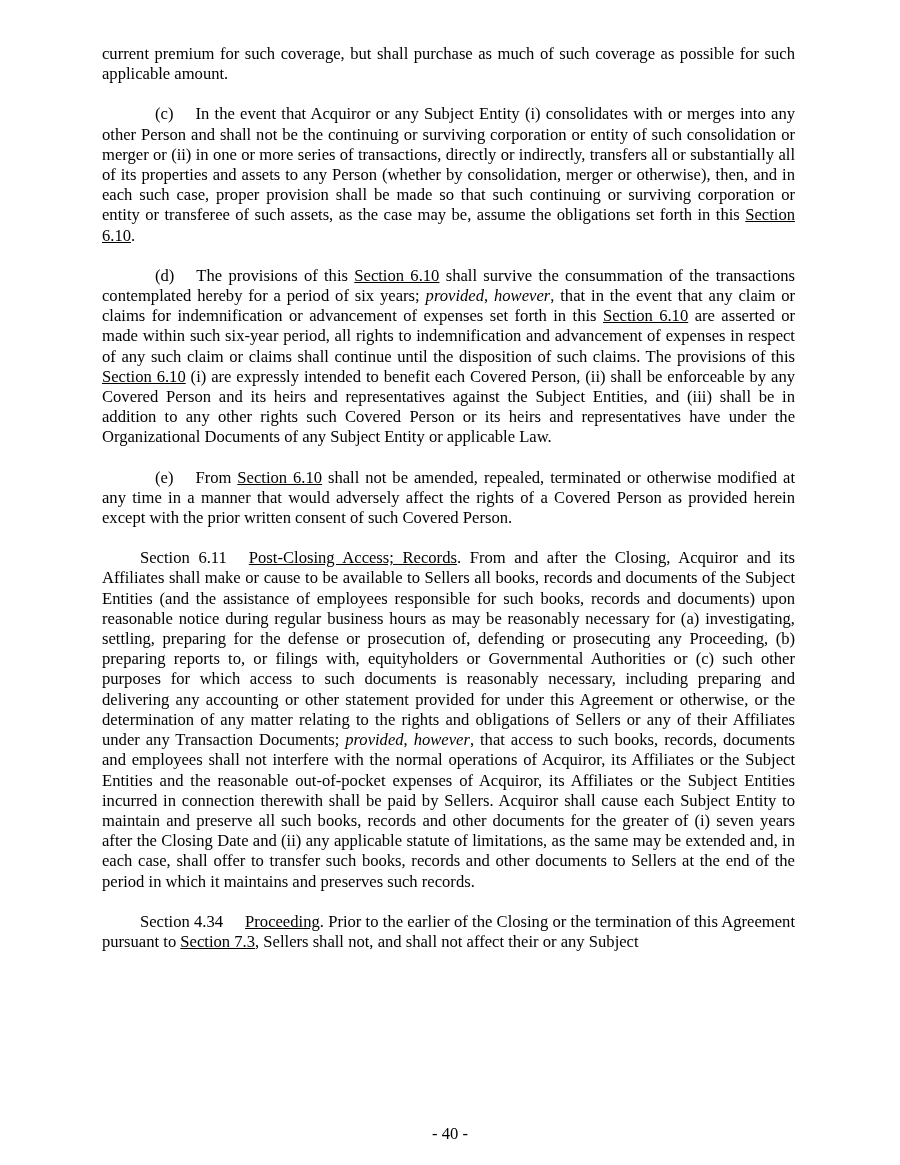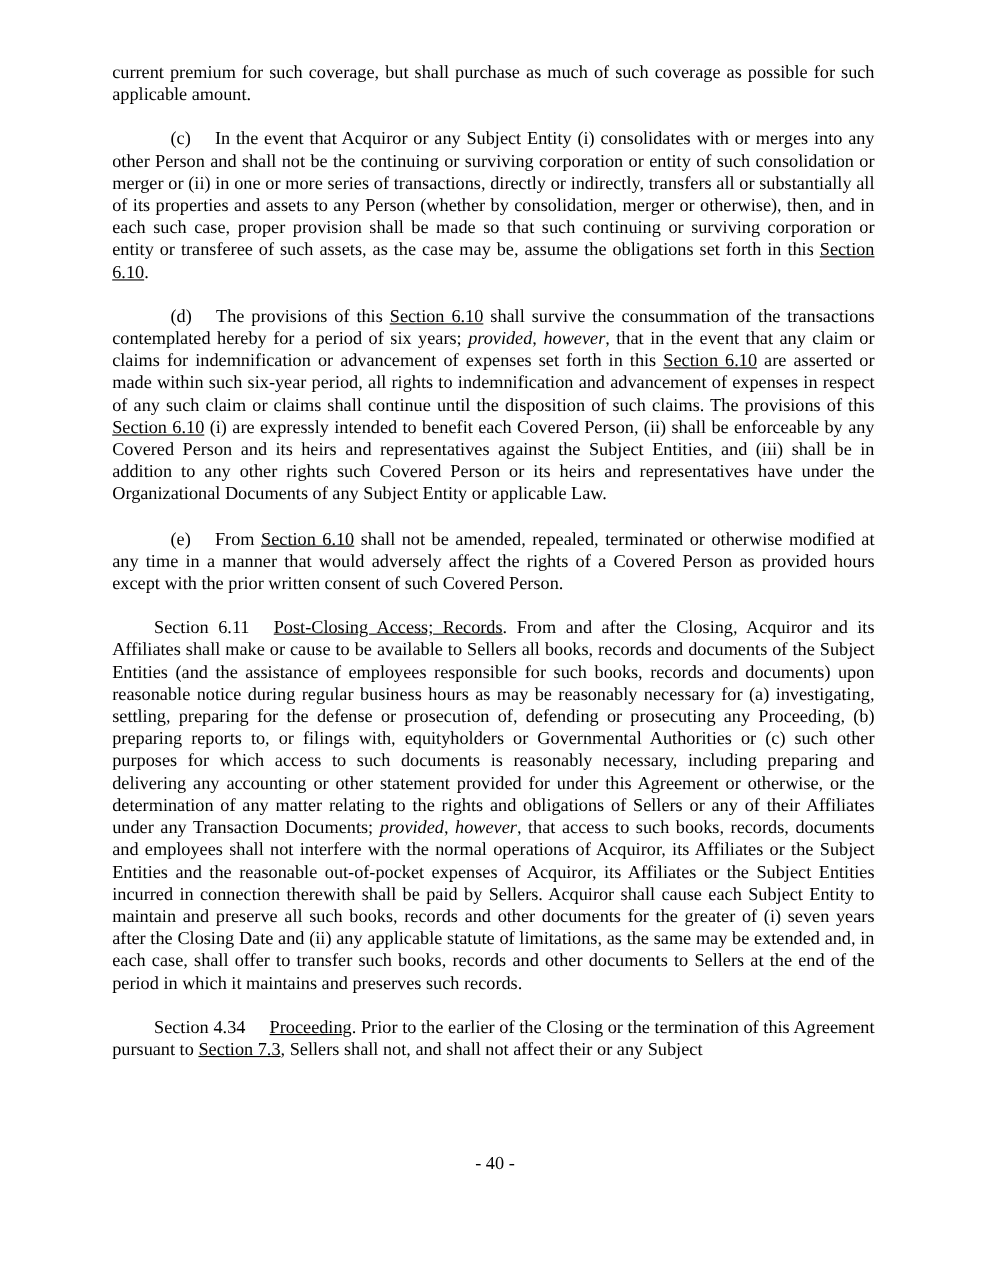--- a/index.html
+++ b/index.html
@@ -6,60 +6,60 @@
     margin: 0;
     padding: 0;
     background: #ffffff;
   }
   .page {
     position: relative;
     width: 900px;
     height: 1165px;
     background: #ffffff;
     box-sizing: border-box;
-    padding: 56px 105px 0 102px;
+    padding: 44px 105px 0 102px;
     font-family: "Liberation Serif", "DejaVu Serif", serif;
     font-size: 16.6px;
     line-height: 20.2px;
     color: #000000;
     overflow: hidden;
   }
   .para {
     margin: 0 0 20px 0;
     text-align: justify;
   }
   .indent-letter  { text-indent: 53px; }
   .indent-section { text-indent: 38px; }
   .tab {
     display: inline-block;
     width: 22px;
   }
   .u { text-decoration: underline; }
   .i { font-style: italic; }
   .footer {
     position: absolute;
-    top: 1048px;
+    top: 1124px;
     left: 0;
     right: 0;
     text-align: center;
     font-family: "Liberation Serif", "DejaVu Serif", serif;
     font-size: 16.6px;
     color: #000000;
   }
 </style>
 </head>
 <body>
 
 <div class="page">
   <p class="para"><span>current premium for such coverage, but shall purchase as much of such coverage as possible for such applicable amount.</span></p>
 
   <p class="para indent-letter"><span>(c)</span><span class="tab"></span><span>In the event that Acquiror or any Subject Entity (i) consolidates with or merges into any other Person and shall not be the continuing or surviving corporation or entity of such consolidation or merger or (ii) in one or more series of transactions, directly or indirectly, transfers all or substantially all of its properties and assets to any Person (whether by consolidation, merger or otherwise), then, and in each such case, proper provision shall be made so that such continuing or surviving corporation or entity or transferee of such assets, as the case may be, assume the obligations set forth in this </span><span class="u">Section 6.10</span><span>.</span></p>
 
   <p class="para indent-letter"><span>(d)</span><span class="tab"></span><span>The provisions of this </span><span class="u">Section 6.10</span><span> shall survive the consummation of the transactions contemplated hereby for a period of six years; </span><span class="i">provided</span><span>, </span><span class="i">however</span><span>, that in the event that any claim or claims for indemnification or advancement of expenses set forth in this </span><span class="u">Section 6.10</span><span> are asserted or made within such six-year period, all rights to indemnification and advancement of expenses in respect of any such claim or claims shall continue until the disposition of such claims. The provisions of this </span><span class="u">Section 6.10</span><span> (i) are expressly intended to benefit each Covered Person, (ii) shall be enforceable by any Covered Person and its heirs and representatives against the Subject Entities, and (iii) shall be in addition to any other rights such Covered Person or its heirs and representatives have under the Organizational Documents of any Subject Entity or applicable Law.</span></p>
 
-  <p class="para indent-letter"><span>(e)</span><span class="tab"></span><span>From </span><span class="u">Section 6.10</span><span> shall not be amended, repealed, terminated or otherwise modified at any time in a manner that would adversely affect the rights of a Covered Person as provided hours except with the prior written consent of such Covered Person.</span></p>
+  <p class="para indent-letter"><span>(e)</span><span class="tab"></span><span>From </span><span class="u">Section 6.10</span><span> shall not be amended, repealed, terminated or otherwise modified at any time in a manner that would adversely affect the rights of a Covered Person as provided herein except with the prior written consent of such Covered Person.</span></p>
 
   <p class="para indent-section"><span>Section 6.11</span><span class="tab"></span><span class="u">Post-Closing Access; Records</span><span>. From and after the Closing, Acquiror and its Affiliates shall make or cause to be available to Sellers all books, records and documents of the Subject Entities (and the assistance of employees responsible for such books, records and documents) upon reasonable notice during regular business hours as may be reasonably necessary for (a) investigating, settling, preparing for the defense or prosecution of, defending or prosecuting any Proceeding, (b) preparing reports to, or filings with, equityholders or Governmental Authorities or (c) such other purposes for which access to such documents is reasonably necessary, including preparing and delivering any accounting or other statement provided for under this Agreement or otherwise, or the determination of any matter relating to the rights and obligations of Sellers or any of their Affiliates under any Transaction Documents; </span><span class="i">provided</span><span>, </span><span class="i">however</span><span>, that access to such books, records, documents and employees shall not interfere with the normal operations of Acquiror, its Affiliates or the Subject Entities and the reasonable out-of-pocket expenses of Acquiror, its Affiliates or the Subject Entities incurred in connection therewith shall be paid by Sellers. Acquiror shall cause each Subject Entity to maintain and preserve all such books, records and other documents for the greater of (i) seven years after the Closing Date and (ii) any applicable statute of limitations, as the same may be extended and, in each case, shall offer to transfer such books, records and other documents to Sellers at the end of the period in which it maintains and preserves such records.</span></p>
 
   <p class="para indent-section"><span>Section 4.34</span><span class="tab"></span><span class="u">Proceeding</span><span>. Prior to the earlier of the Closing or the termination of this Agreement pursuant to </span><span class="u">Section 7.3</span><span>, Sellers shall not, and shall not affect their or any Subject</span></p>
 
   <div class="footer">- 40 -</div>
 </div>
 
 </body></html>

